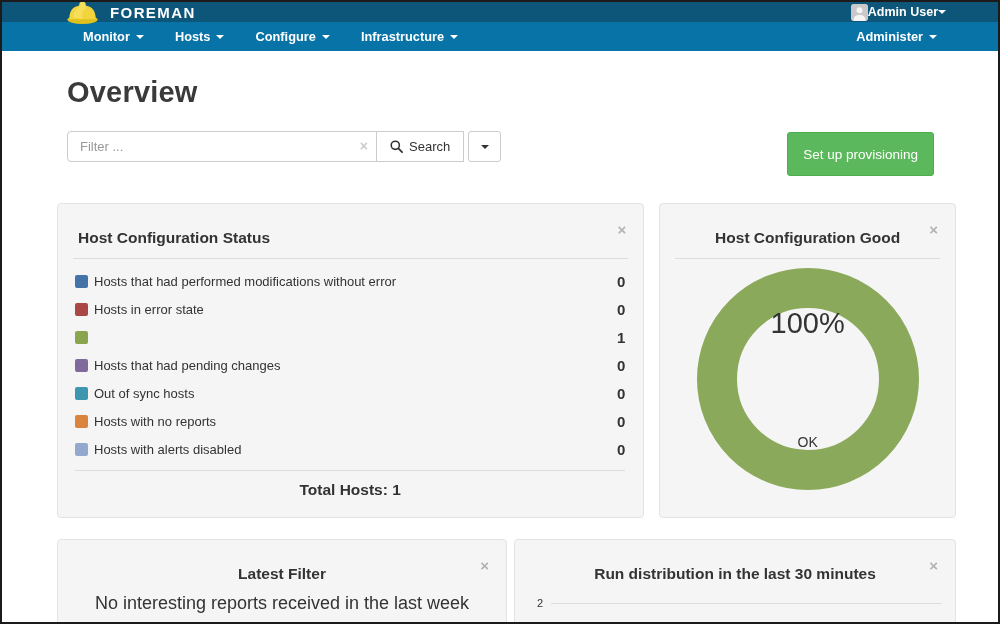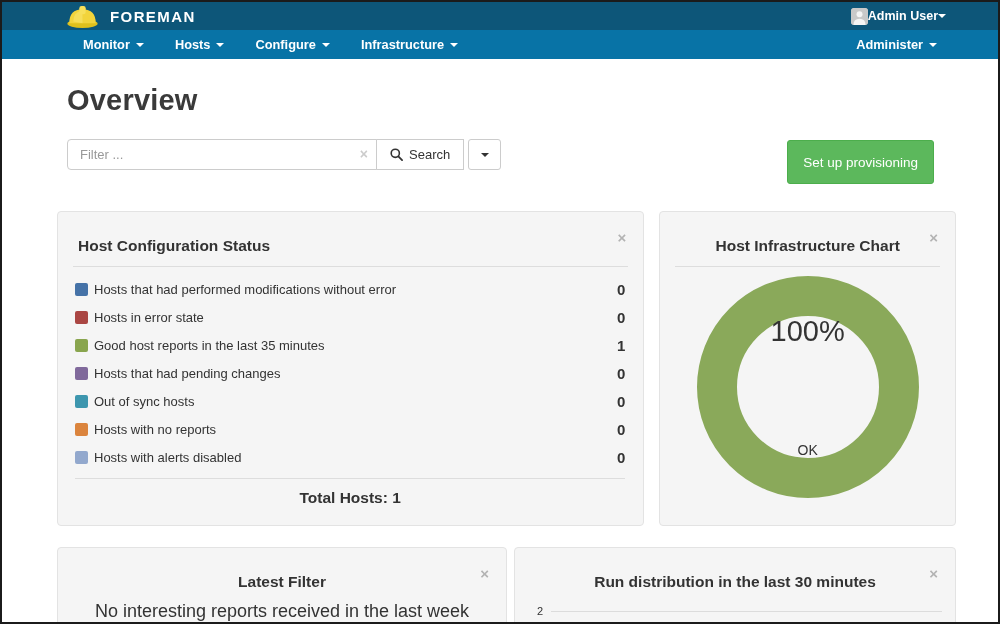--- a/index.html
+++ b/index.html
@@ -9,21 +9,21 @@
   .frame {
     width: 1000px; height: 624px;
     border: 2px solid #1b1b1b;
     overflow: hidden;
     background: #fff;
     position: relative;
   }
 
   
   .topbar {
-    height: 28px; background: #0d5679;
+    height: 20px; background: #0d5679;
     display: flex; align-items: center;
   }
   .brand { display: flex; align-items: center; margin-left: 64px; cursor: pointer; }
   .brand-logo { width: 33px; height: 26px; display: block; }
   .brand-text {
     color: #fff; font-weight: 700; font-size: 15px;
     letter-spacing: 1.4px; margin-left: 11px;
   }
   .user-menu {
     margin-left: auto; margin-right: 52px;
@@ -233,21 +233,20 @@
   </div>
 
   <div class="status-row">
     <span class="sq" style="background: rgb(170, 70, 67);"></span>
     <span class="status-label">Hosts in error state</span>
     <span class="status-value">0</span>
   </div>
 
   <div class="status-row">
     <span class="sq" style="background: rgb(137, 165, 78);"></span>
-    <span class="status-label">Good host reports in the last 35 minutes</span>
     <span class="status-value">1</span>
   </div>
 
   <div class="status-row">
     <span class="sq" style="background: rgb(128, 105, 155);"></span>
     <span class="status-label">Hosts that had pending changes</span>
     <span class="status-value">0</span>
   </div>
 
   <div class="status-row">
@@ -270,21 +269,21 @@
 </div>
         <div class="total-row">
           <span>Total Hosts:</span>
           <span>1</span>
         </div>
       </div>
 
       <div class="card card-chart">
         <span class="card-close">×</span>
         <div class="card-hd center">
-          <span class="card-title">Host Infrastructure Chart</span>
+          <span class="card-title">Host Configuration Good</span>
         </div>
         <hr class="card-hr">
         <div class="donut" style="border-color: rgb(138, 169, 90);">
           <span class="donut-pct">100%</span>
           <span class="donut-ok">OK</span>
         </div>
       </div>
     </div>
 
     <div class="cards-row row2">

